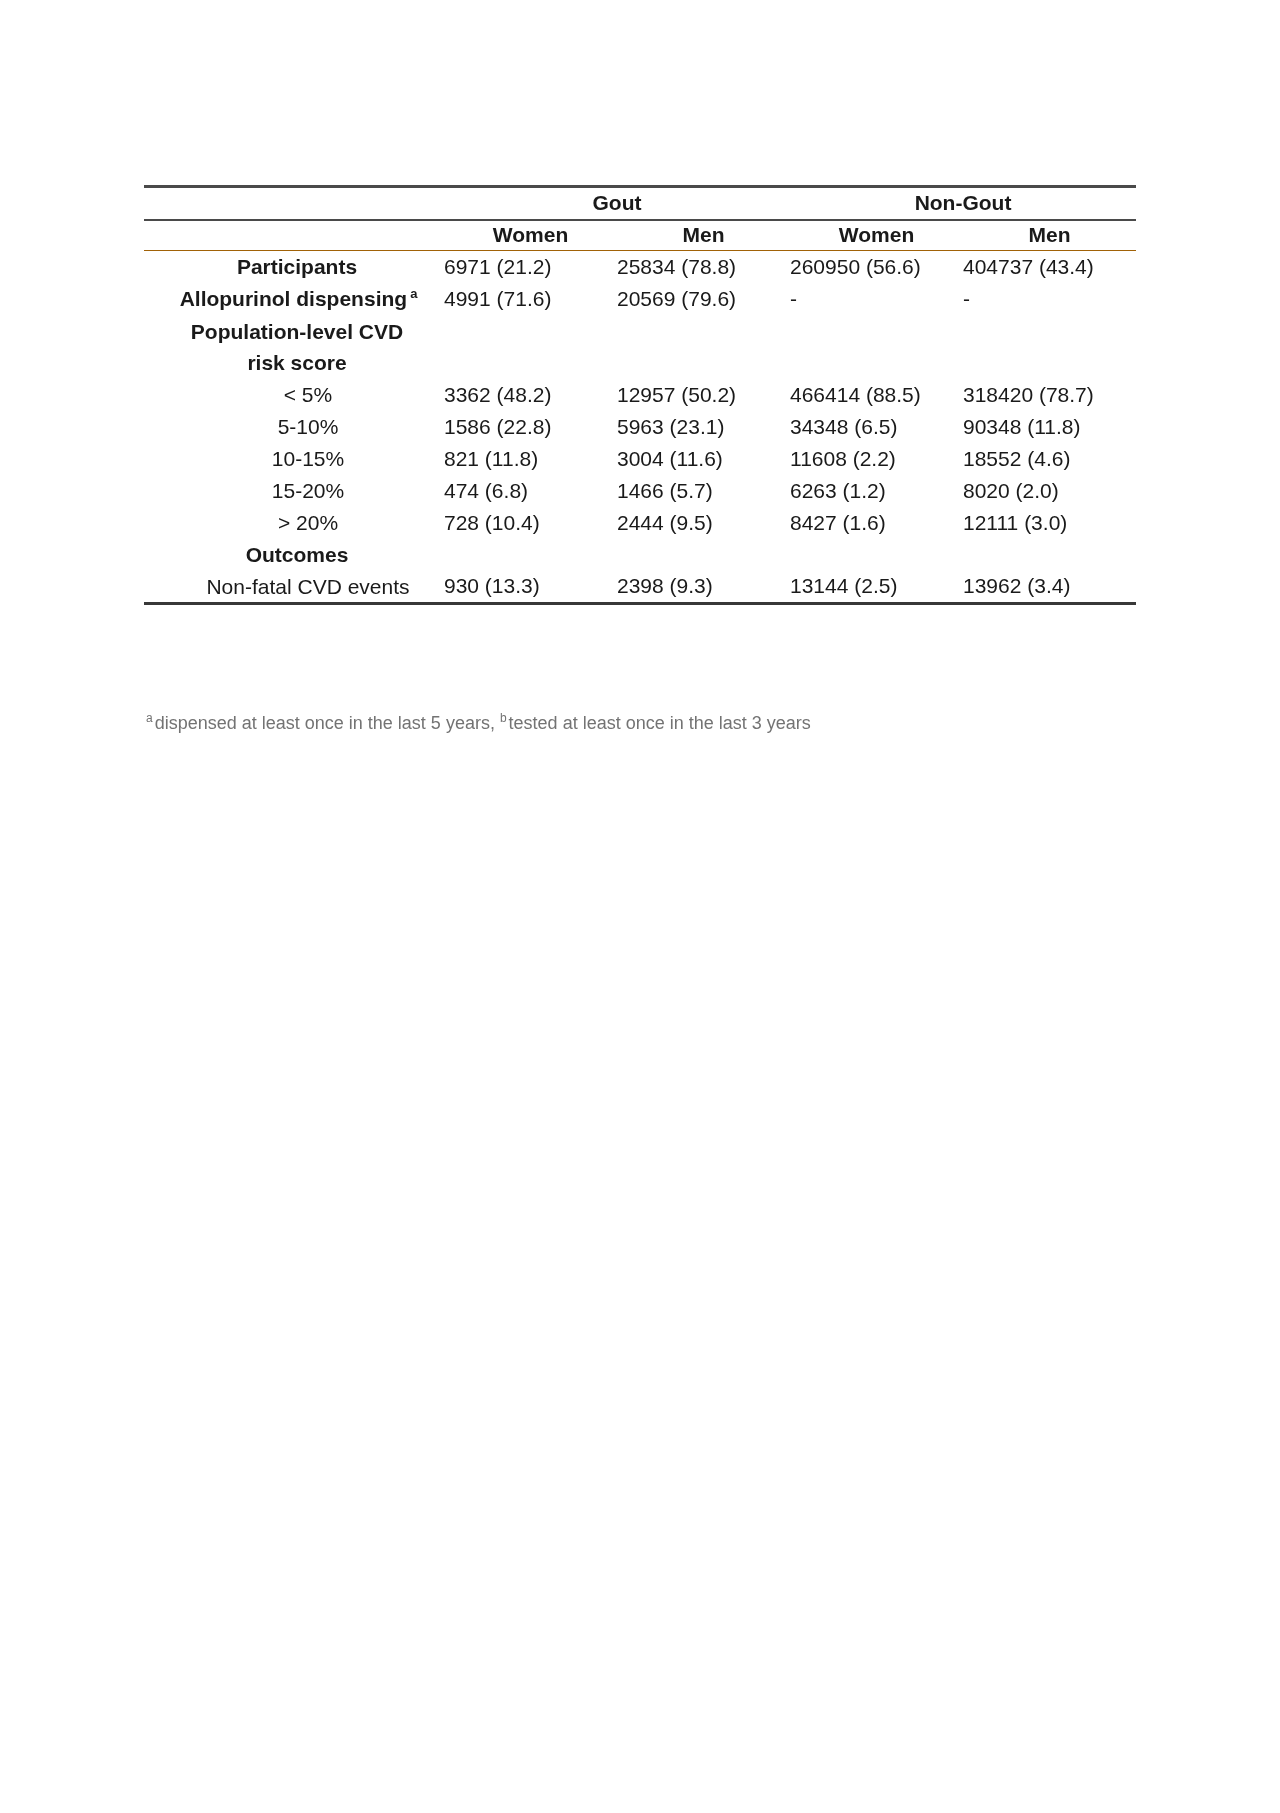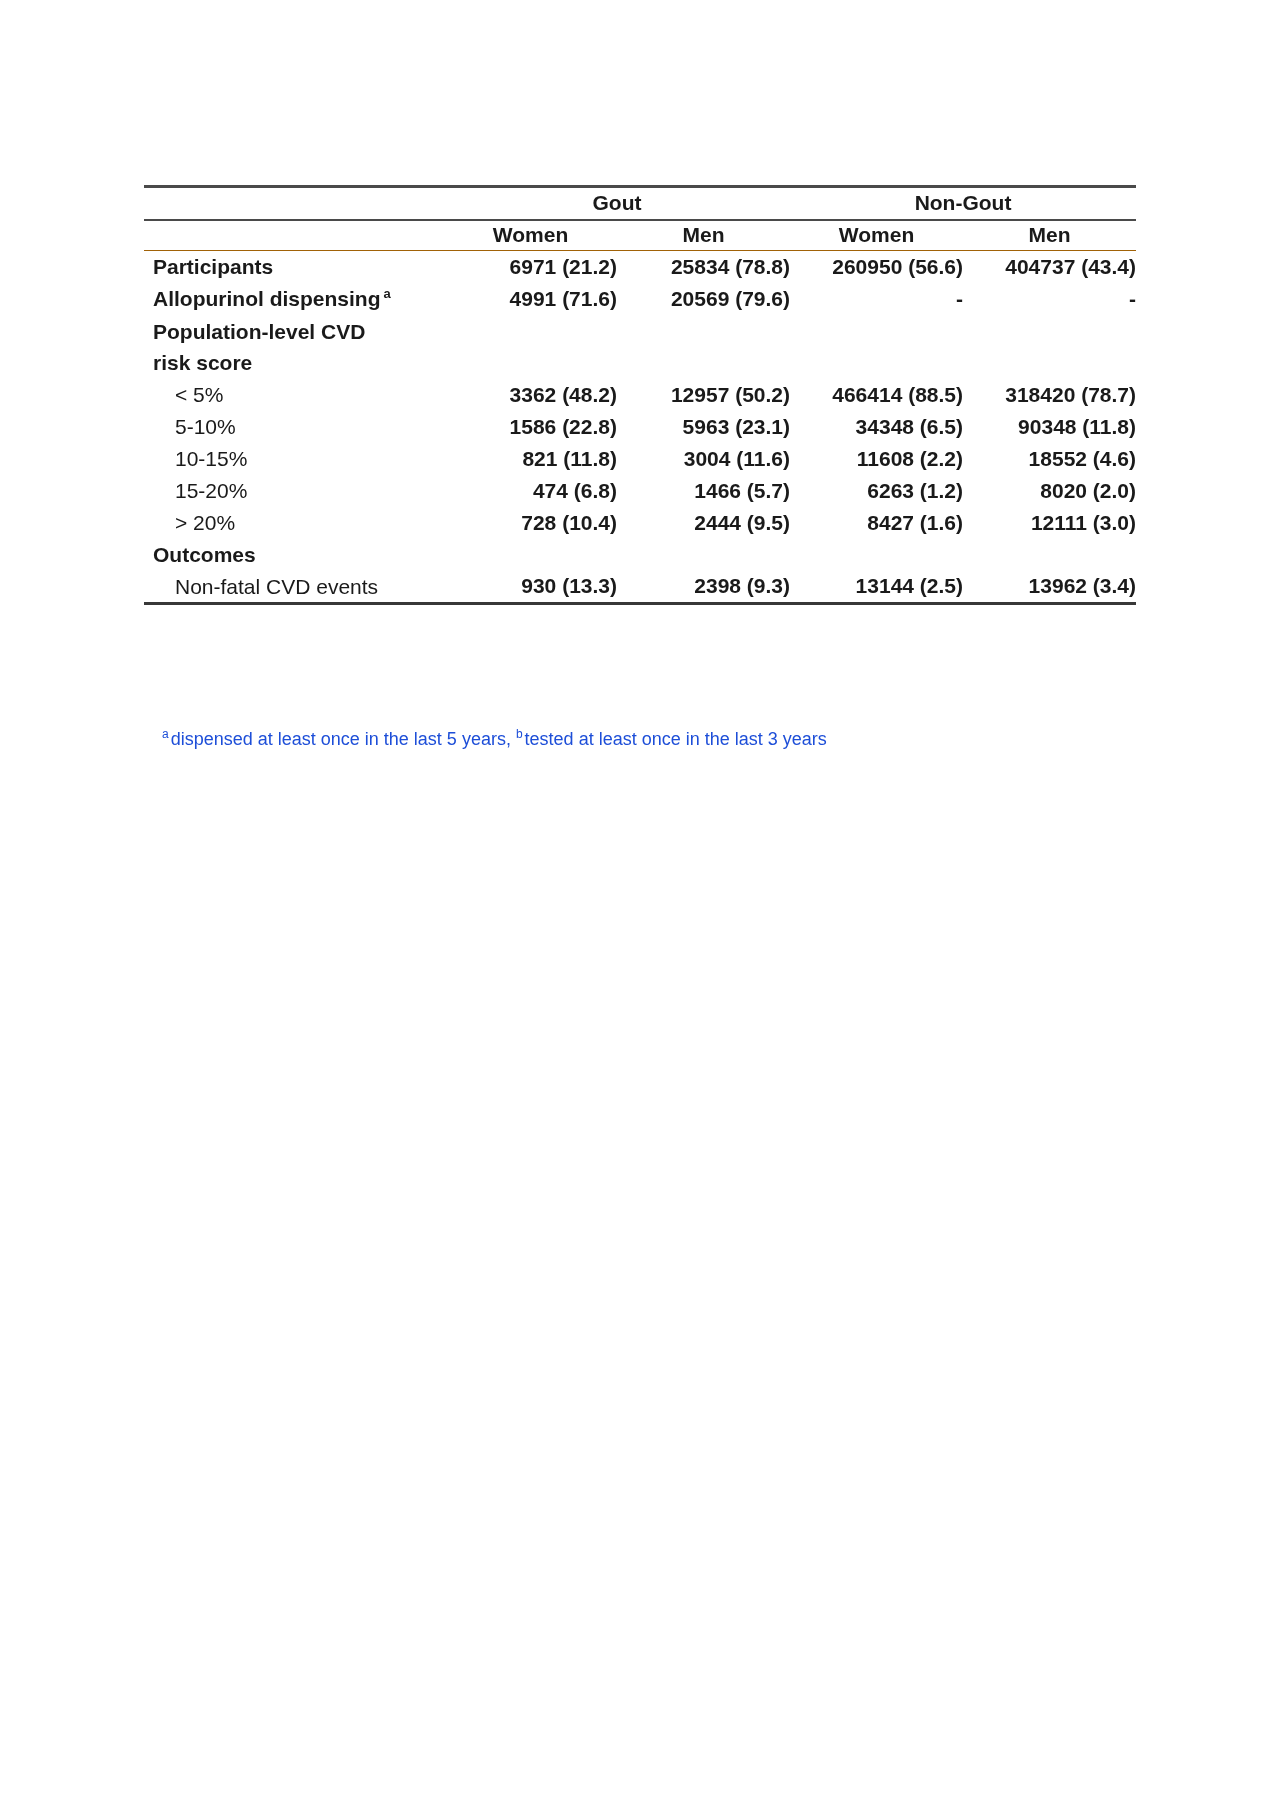--- a/index.html
+++ b/index.html
@@ -47,50 +47,50 @@
     padding: 0;
     vertical-align: middle;
     margin-top: 25px;
   }
   tbody tr { height: 32px; }
   tbody tr.tall { height: 64px; }
   tbody tr.last-row { border-bottom: 3px solid #383838; }
 
   td { padding: 0; vertical-align: middle; }
   td.lbl {
-    text-align: left;
+    text-align: center;
     padding-left: 9px;
     font-weight: 700;
   }
   tr.sub-item td.lbl {
     font-weight: 400;
     padding-left: 31px;
   }
   td.lbl .ln {
     display: block;
     line-height: 31px;
     white-space: nowrap;
   }
   td.val {
-    text-align: right;
-    font-weight: 700;
+    text-align: left;
+    font-weight: 400;
   }
   sup.sp {
     font-size: 13px;
     line-height: 0;
     margin-left: 3px;
   }
   .footnote {
     position: absolute;
     left: 146px;
     top: 710px;
-    margin: 16px;
+    margin: 0;
     font-size: 18px;
     line-height: 26px;
-    color: #1d4ed8;
+    color: #737373;
   }
   .footnote sup {
     font-size: 12px;
     line-height: 0;
     margin-right: 2px;
   }
 </style>
 </head>
 <body>
 

